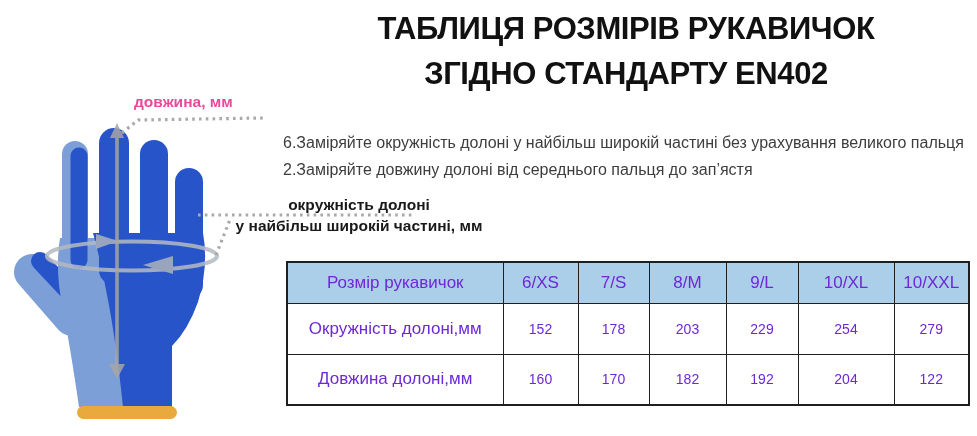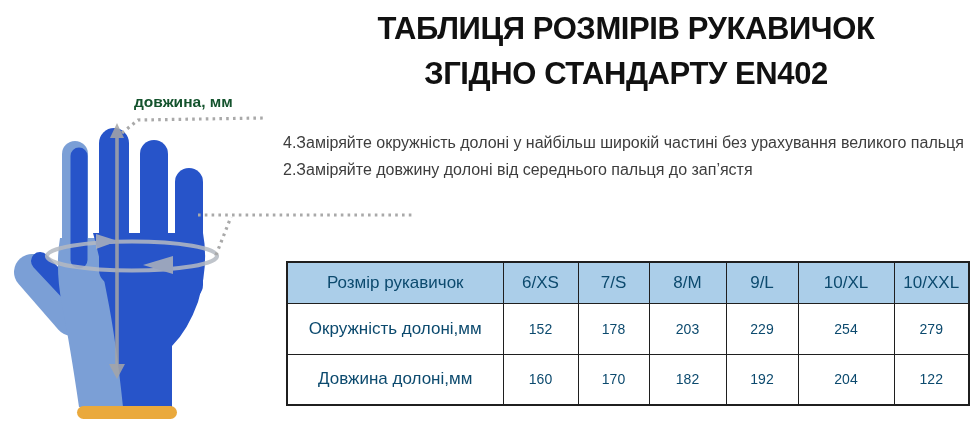--- a/index.html
+++ b/index.html
@@ -15,60 +15,64 @@
     color:#111111; letter-spacing:-0.4px; z-index:2;
   }
   
   .instructions {
     position:absolute; left:283px; top:129px; width:690px;
     font-size:16px; line-height:27px; color:#3d3d3d; z-index:2;
   }
   
   .label-length {
     position:absolute; left:134px; top:93px;
-    font-size:15.5px; font-weight:700; color:#14532d; z-index:2; white-space:nowrap;
+    font-size:15.5px; font-weight:700; color:#ec4899; z-index:2; white-space:nowrap;
   }
   .label-circ {
     position:absolute; left:226px; top:194px; width:266px;
     text-align:center; font-size:15.5px; font-weight:700; color:#191919;
     line-height:21px; z-index:2;
   }
   .label-circ div { white-space:nowrap; }
   
   .glove-svg { position:absolute; left:0; top:90px; width:500px; height:346px; z-index:1; }
   
   table.size-table {
     position:absolute; left:286px; top:261px; width:682px;
     border-collapse:collapse; table-layout:fixed; z-index:3;
     background:#ffffff; border:2px solid #1f1f1f;
   }
   table.size-table td, table.size-table th {
     border:1.6px solid #1f1f1f; text-align:center; vertical-align:middle;
-    color:#0c4a6e; font-weight:400; padding:0;
+    color:#6d28d9; font-weight:400; padding:0;
   }
   table.size-table thead th { height:41px; font-size:17px; }
   table.size-table tbody td { height:51px; font-size:14px; }
   table.size-table tbody td.rowlabel { font-size:17px; }
 </style>
 </head>
 <body>
 
 <div class="stage">
 
   <div class="title">
     <div>ТАБЛИЦЯ РОЗМІРІВ РУКАВИЧОК</div>
     <div>ЗГІДНО СТАНДАРТУ EN402</div>
   </div>
 
   <div class="instructions">
-    <div>4.Заміряйте окружність долоні у найбільш широкій частині без урахування великого пальця</div>
+    <div>6.Заміряйте окружність долоні у найбільш широкій частині без урахування великого пальця</div>
     <div>2.Заміряйте довжину долоні від середнього пальця до зап’ястя</div>
   </div>
 
   <div class="label-length">довжина, мм</div>
+  <div class="label-circ">
+    <div>окружність долоні</div>
+    <div>у найбільш широкій частині, мм</div>
+  </div>
 
   <svg class="glove-svg" viewBox="0 0 500 346" aria-hidden="true">
     <g>
 
       <line x1="32" y1="182" x2="72" y2="228" stroke="#7b9fd6" stroke-width="36" stroke-linecap="round"></line>
 
       <line x1="40" y1="171" x2="70" y2="203" stroke="#2754c9" stroke-width="18" stroke-linecap="round"></line>
 
       <line x1="75" y1="64" x2="75" y2="170" stroke="#7b9fd6" stroke-width="26" stroke-linecap="round"></line>
 

